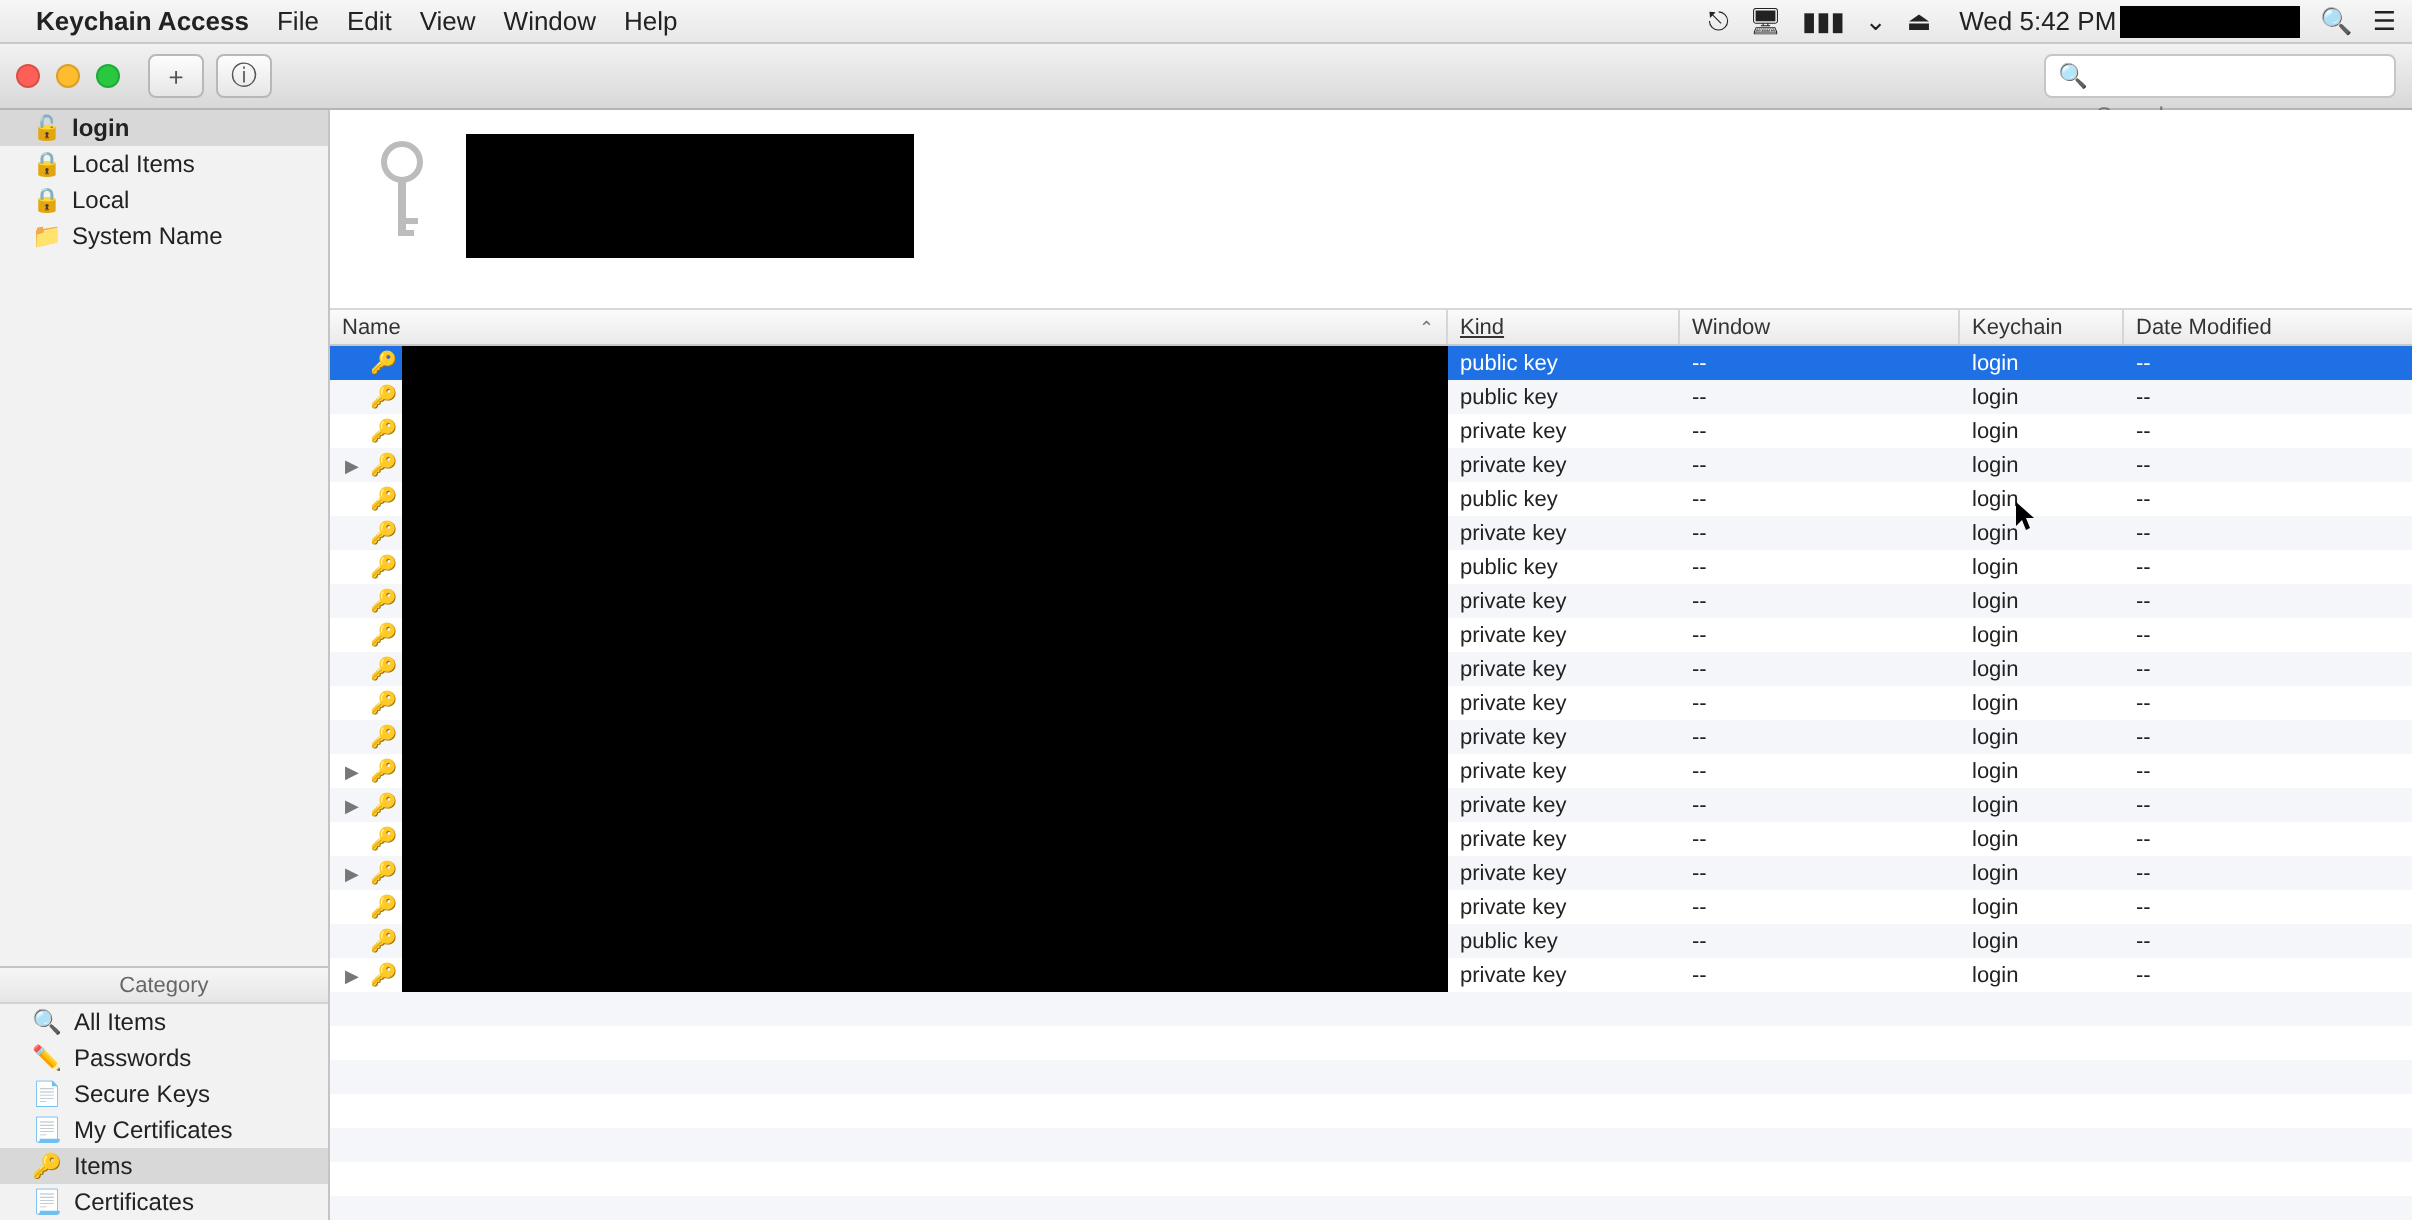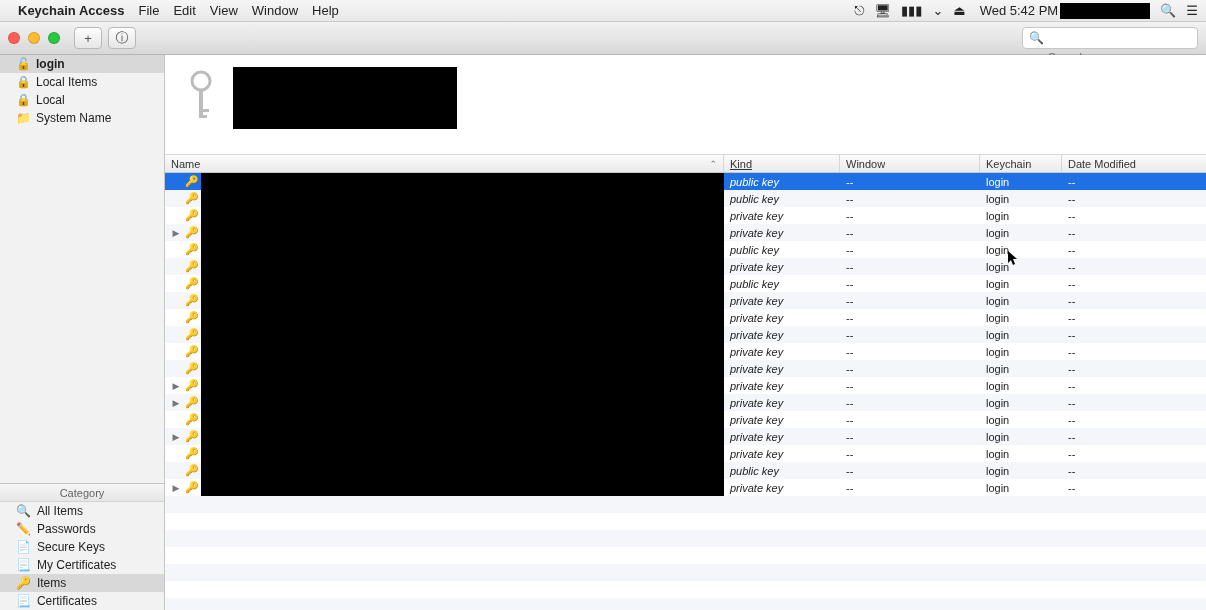--- a/index.html
+++ b/index.html
@@ -62,21 +62,21 @@
   .stripe { position: absolute; left: 0; right: 0; height: 17px; }
   .stripe.odd { background: #f4f6fa; }
   .trow { height: 17px; display: flex; align-items: center; font-size: 11px; position: relative; z-index: 1; }
   .trow.selected { background: #1f6fe5; color: #fff; }
   .trow .cell { padding-left: 6px; overflow: hidden; white-space: nowrap; }
   .trow .name-cell { width: 559px; display: flex; align-items: center; gap: 4px; }
   .trow .disclosure { width: 10px; font-size: 9px; color: #777; text-align: center; }
   .trow.selected .disclosure { color: #cde0ff; }
   .trow .rowicon { width: 12px; font-size: 11px; text-align:center; }
   .trow .name-black { flex: 1; height: 17px; background: #000; margin-left: 0; }
-  .trow .kind-cell { width: 116px; font-style: italic; }
+  .trow .kind-cell { width: 116px; }
   .trow .exp-cell  { width: 140px; }
   .trow .kc-cell   { width: 82px; }
   .trow .mod-cell  { flex: 1; }
 
   .cursor { position: absolute; width: 12px; height: 16px; z-index: 5; pointer-events: none; }
 </style>
 </head>
 <body>
 
 <div class="menubar">

